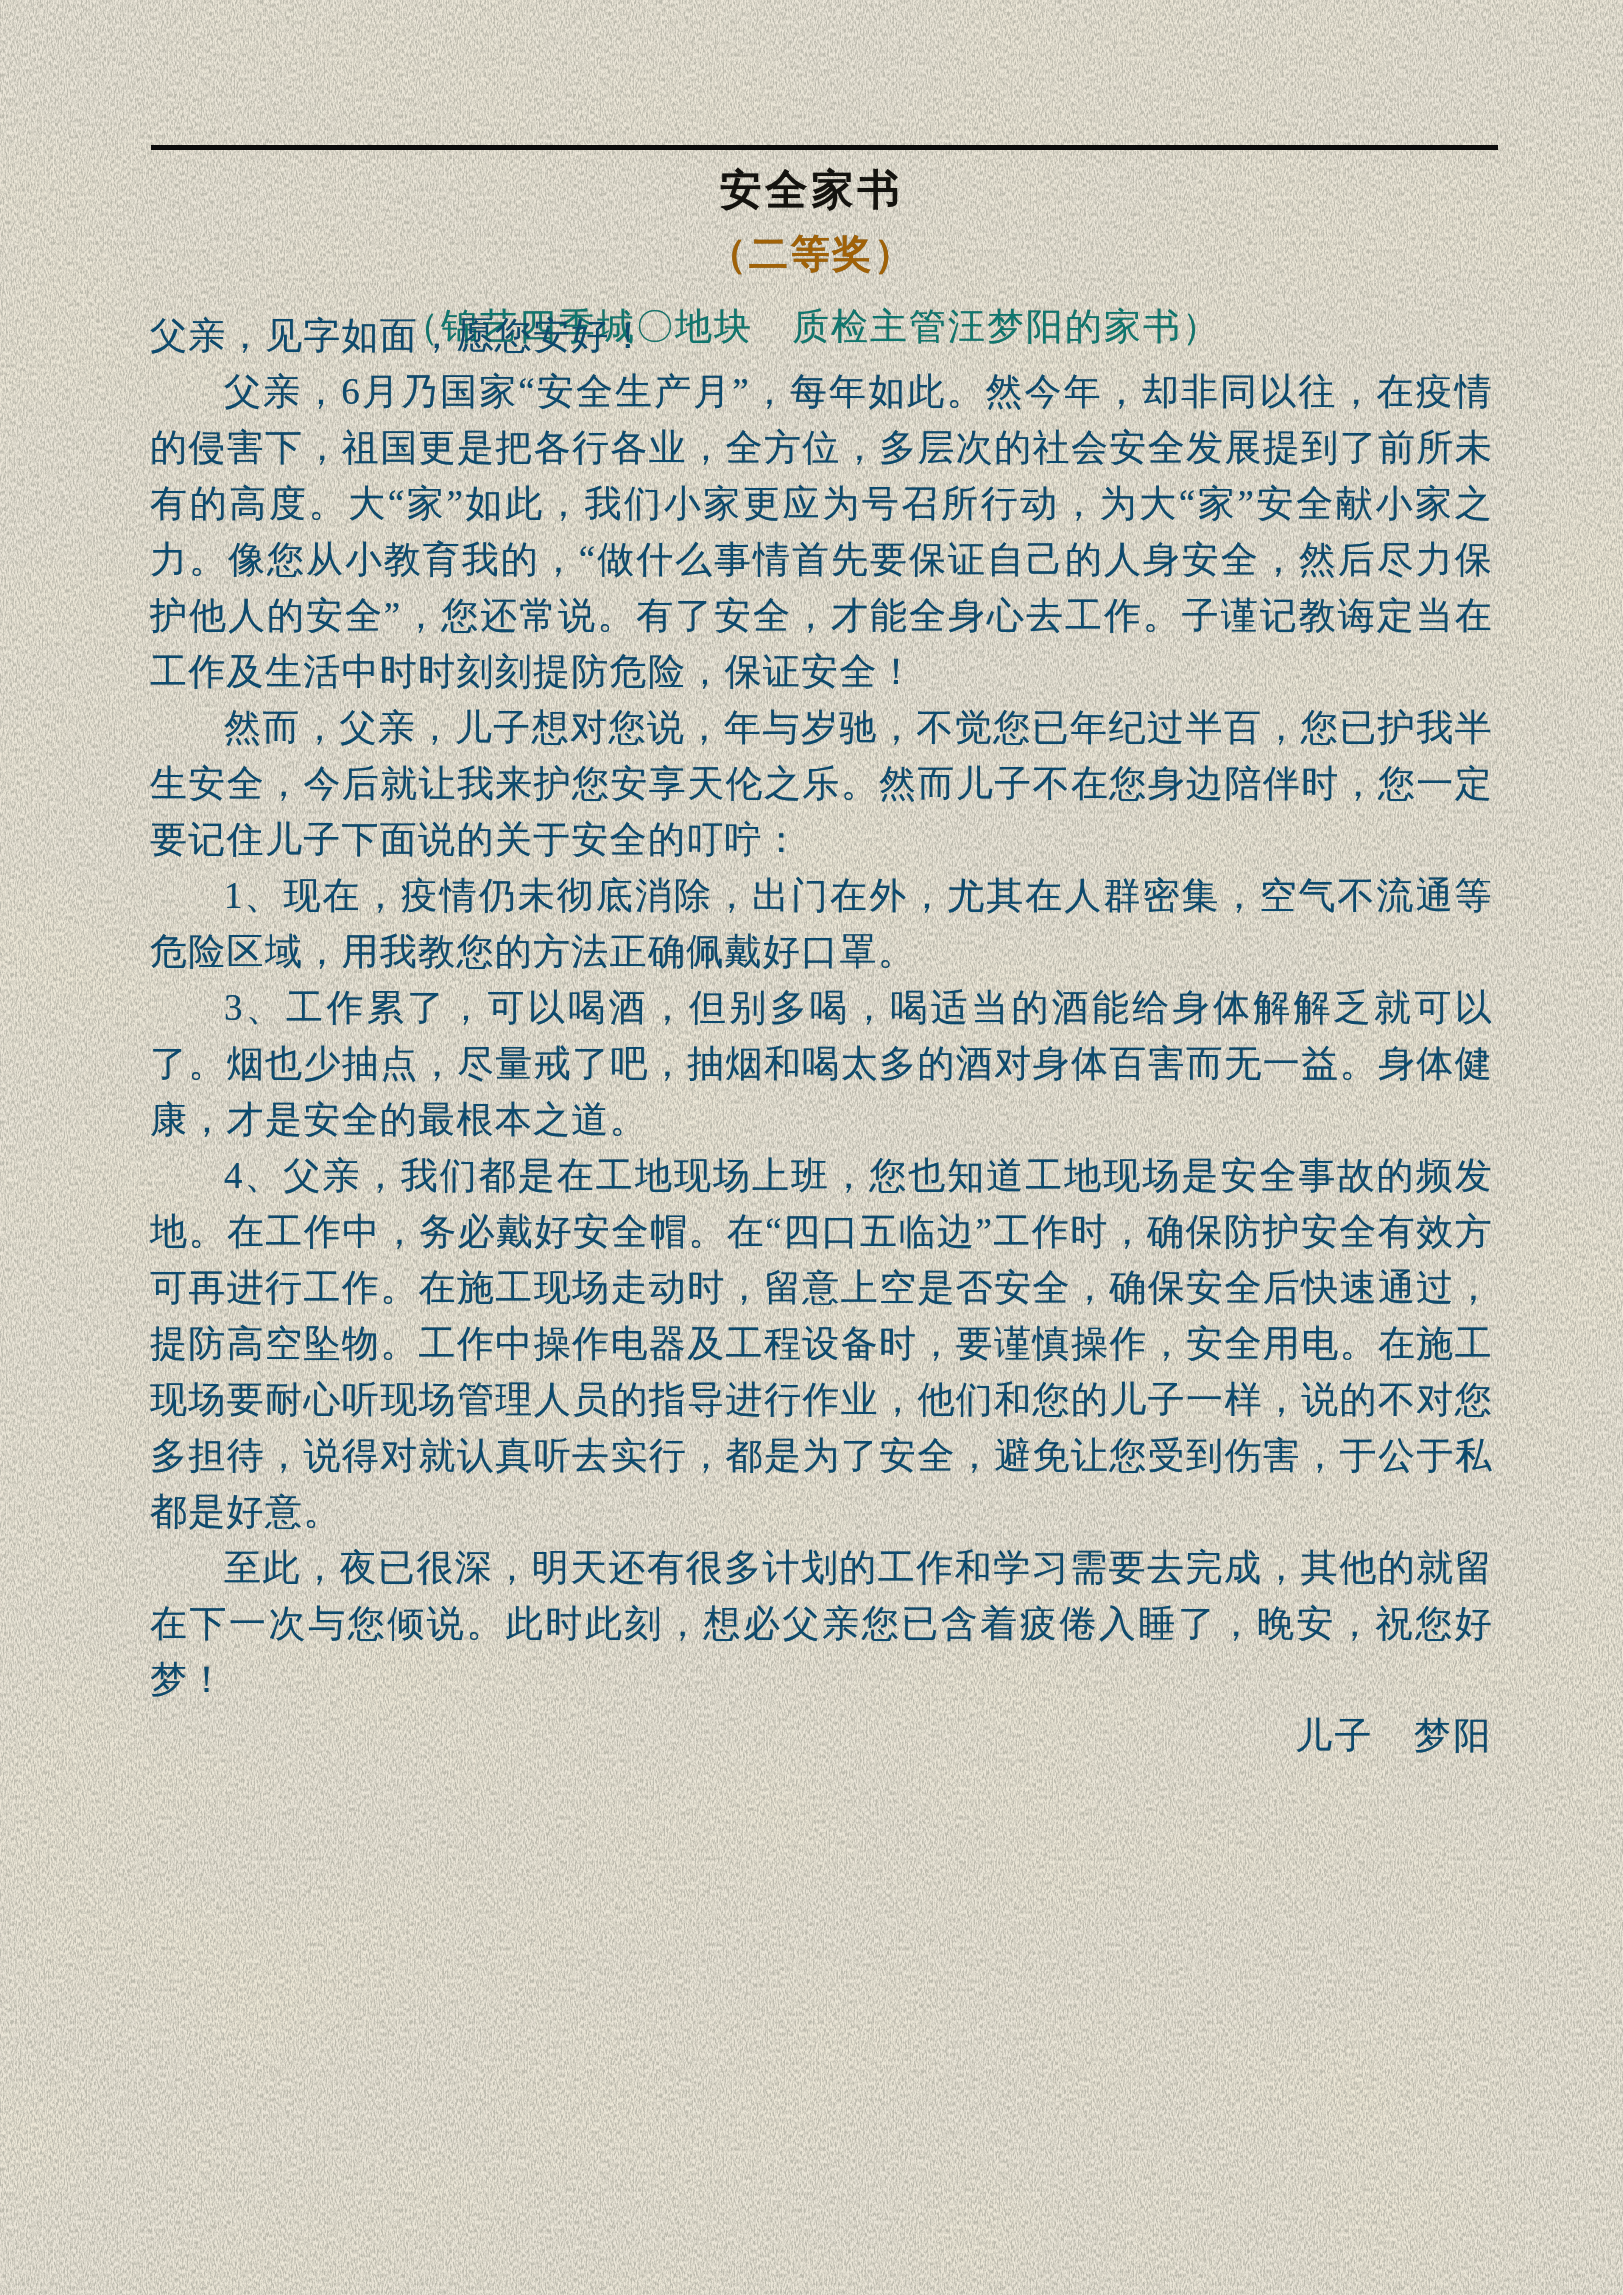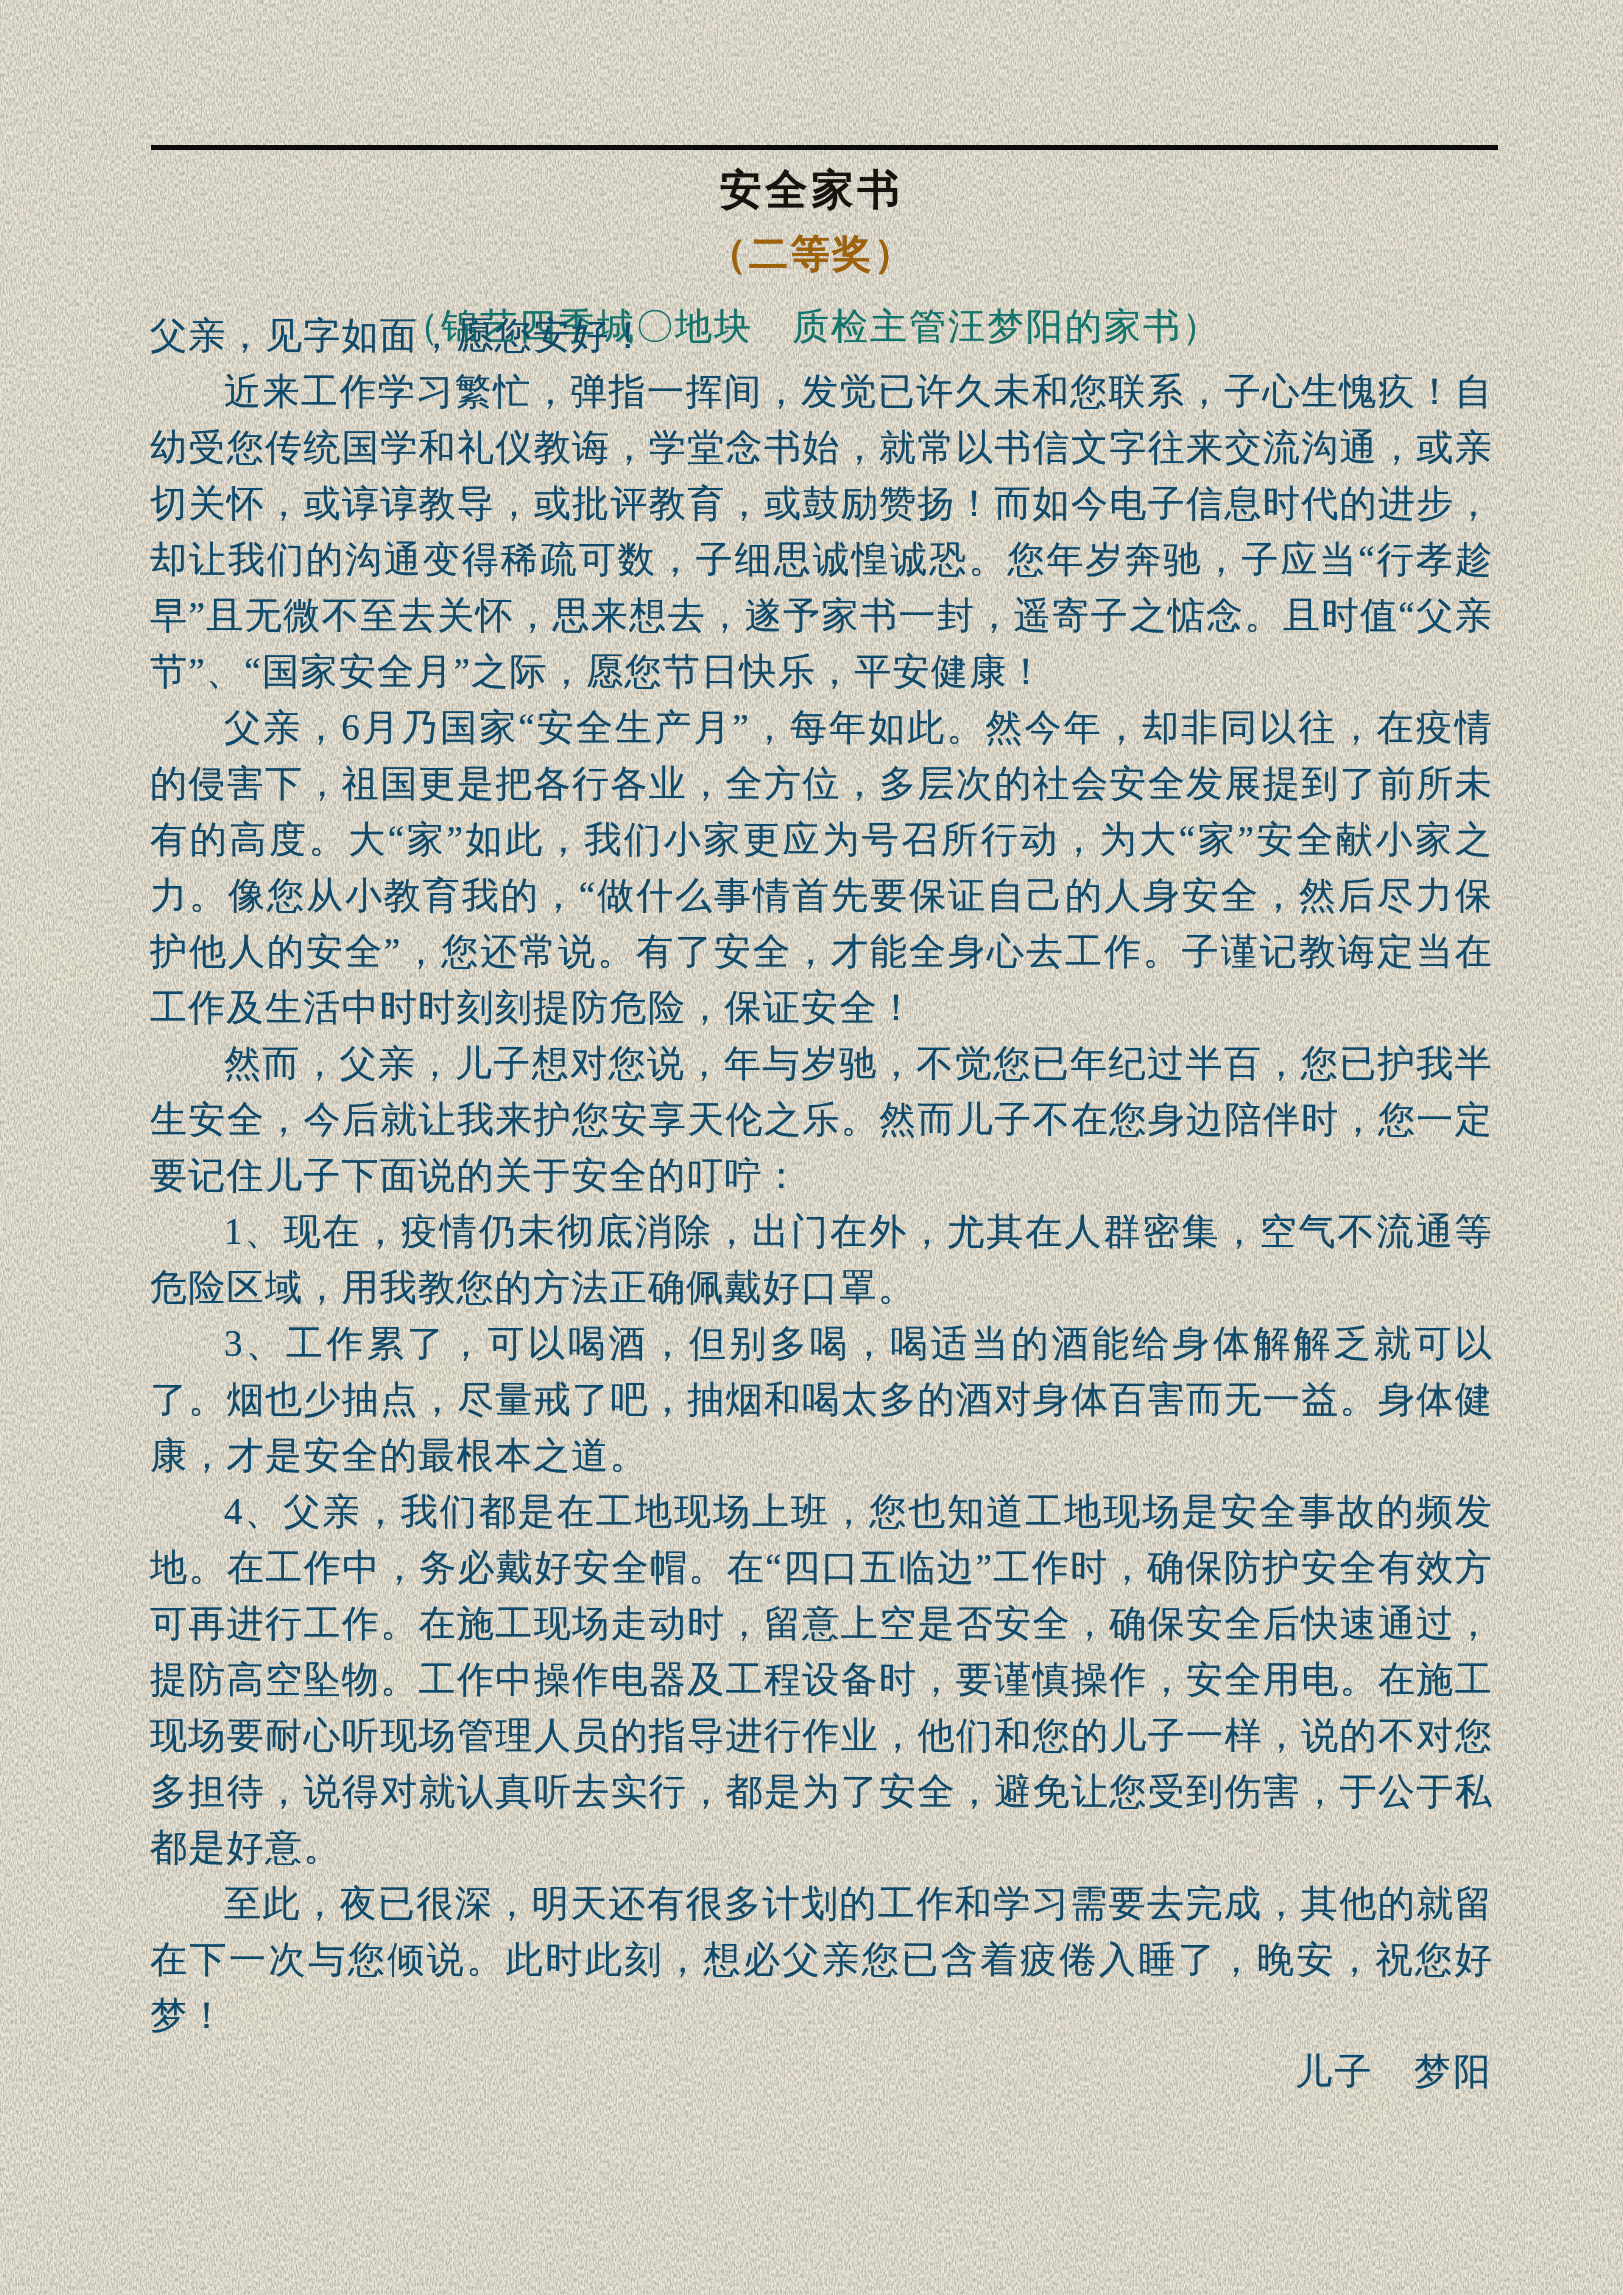--- a/index.html
+++ b/index.html
@@ -139,21 +139,20 @@
   <div class="top-rule"></div>
 
   <div class="title-block">
     <div class="doc-title">安全家书</div>
     <div class="doc-award">（二等奖）</div>
     <div class="doc-byline">（锦艺四季城〇地块　质检主管汪梦阳的家书）</div>
   </div>
 
   <div class="letter-body">
     <p class="salutation">父亲，见字如面，愿您安好！</p>
-    <p>近来工作学习繁忙，弹指一挥间，发觉已许久未和您联系，子心生愧疚！自幼受您传统国学和礼仪教诲，学堂念书始，就常以书信文字往来交流沟通，或亲切关怀，或谆谆教导，或批评教育，或鼓励赞扬！而如今电子信息时代的进步，却让我们的沟通变得稀疏可数，子细思诚惶诚恐。您年岁奔驰，子应当“行孝趁早”且无微不至去关怀，思来想去，遂予家书一封，遥寄子之惦念。且时值“父亲节”、“国家安全月”之际，愿您节日快乐，平安健康！</p>
     <p>父亲，6月乃国家“安全生产月”，每年如此。然今年，却非同以往，在疫情的侵害下，祖国更是把各行各业，全方位，多层次的社会安全发展提到了前所未有的高度。大“家”如此，我们小家更应为号召所行动，为大“家”安全献小家之力。像您从小教育我的，“做什么事情首先要保证自己的人身安全，然后尽力保护他人的安全”，您还常说。有了安全，才能全身心去工作。子谨记教诲定当在工作及生活中时时刻刻提防危险，保证安全！</p>
     <p>然而，父亲，儿子想对您说，年与岁驰，不觉您已年纪过半百，您已护我半生安全，今后就让我来护您安享天伦之乐。然而儿子不在您身边陪伴时，您一定要记住儿子下面说的关于安全的叮咛：</p>
     <p>1、现在，疫情仍未彻底消除，出门在外，尤其在人群密集，空气不流通等危险区域，用我教您的方法正确佩戴好口罩。</p>
     <p>3、工作累了，可以喝酒，但别多喝，喝适当的酒能给身体解解乏就可以了。烟也少抽点，尽量戒了吧，抽烟和喝太多的酒对身体百害而无一益。身体健康，才是安全的最根本之道。</p>
     <p>4、父亲，我们都是在工地现场上班，您也知道工地现场是安全事故的频发地。在工作中，务必戴好安全帽。在“四口五临边”工作时，确保防护安全有效方可再进行工作。在施工现场走动时，留意上空是否安全，确保安全后快速通过，提防高空坠物。工作中操作电器及工程设备时，要谨慎操作，安全用电。在施工现场要耐心听现场管理人员的指导进行作业，他们和您的儿子一样，说的不对您多担待，说得对就认真听去实行，都是为了安全，避免让您受到伤害，于公于私都是好意。</p>
     <p>至此，夜已很深，明天还有很多计划的工作和学习需要去完成，其他的就留在下一次与您倾说。此时此刻，想必父亲您已含着疲倦入睡了，晚安，祝您好梦！</p>
     <p class="signature-line">儿子　梦阳</p>
   </div>
 
 </div>

